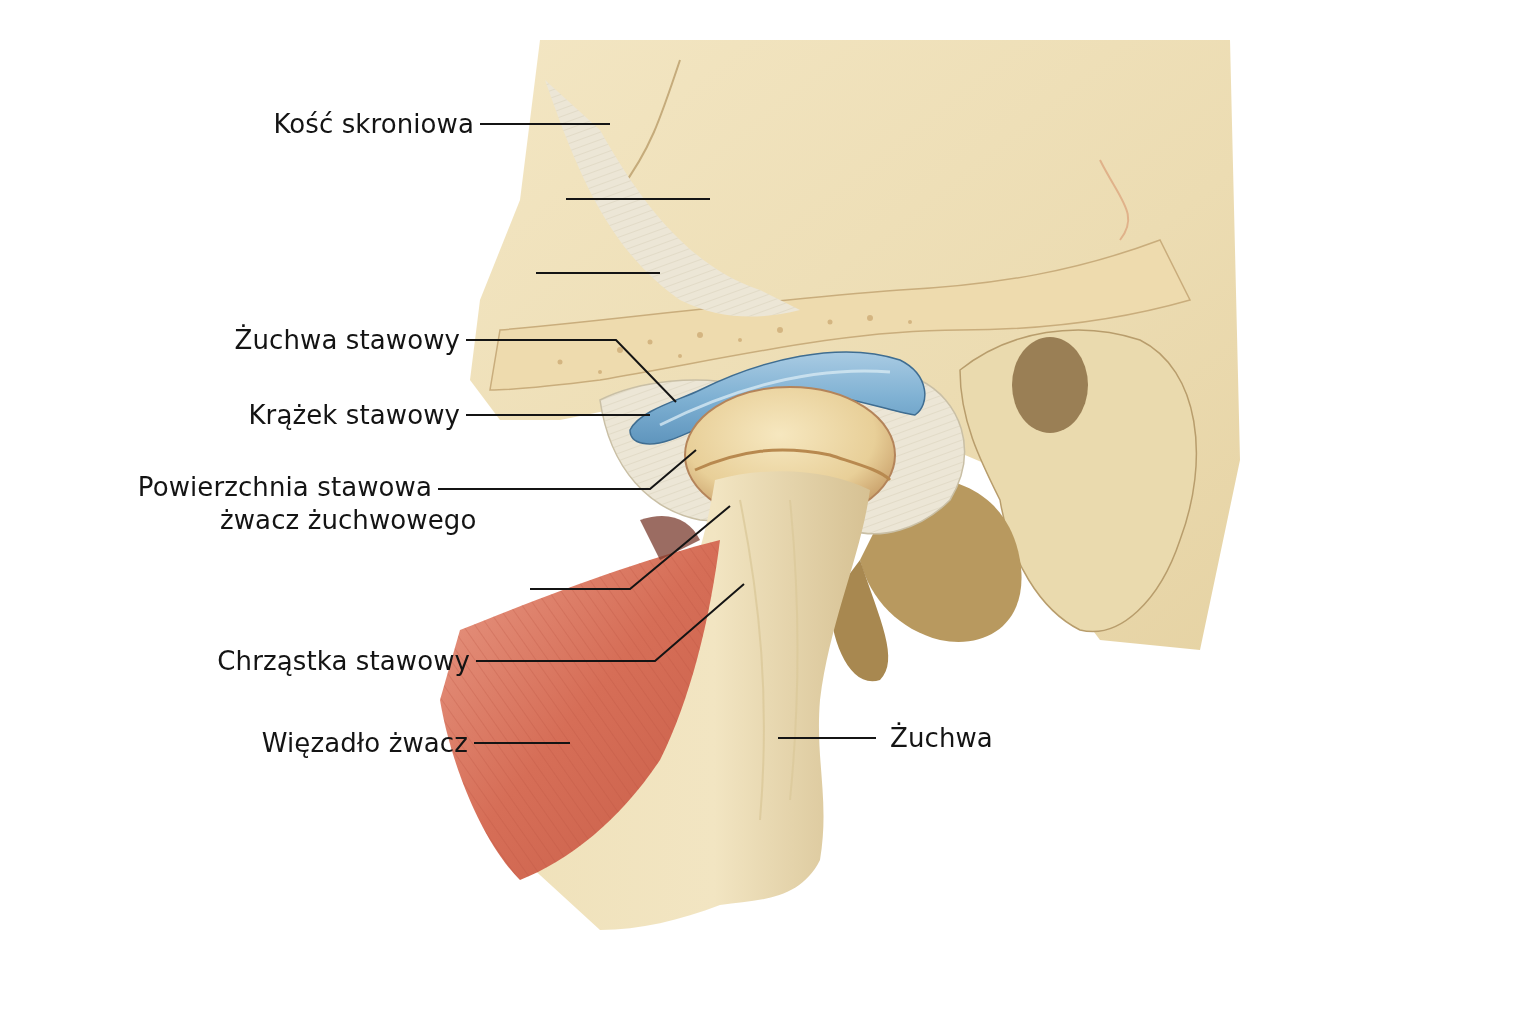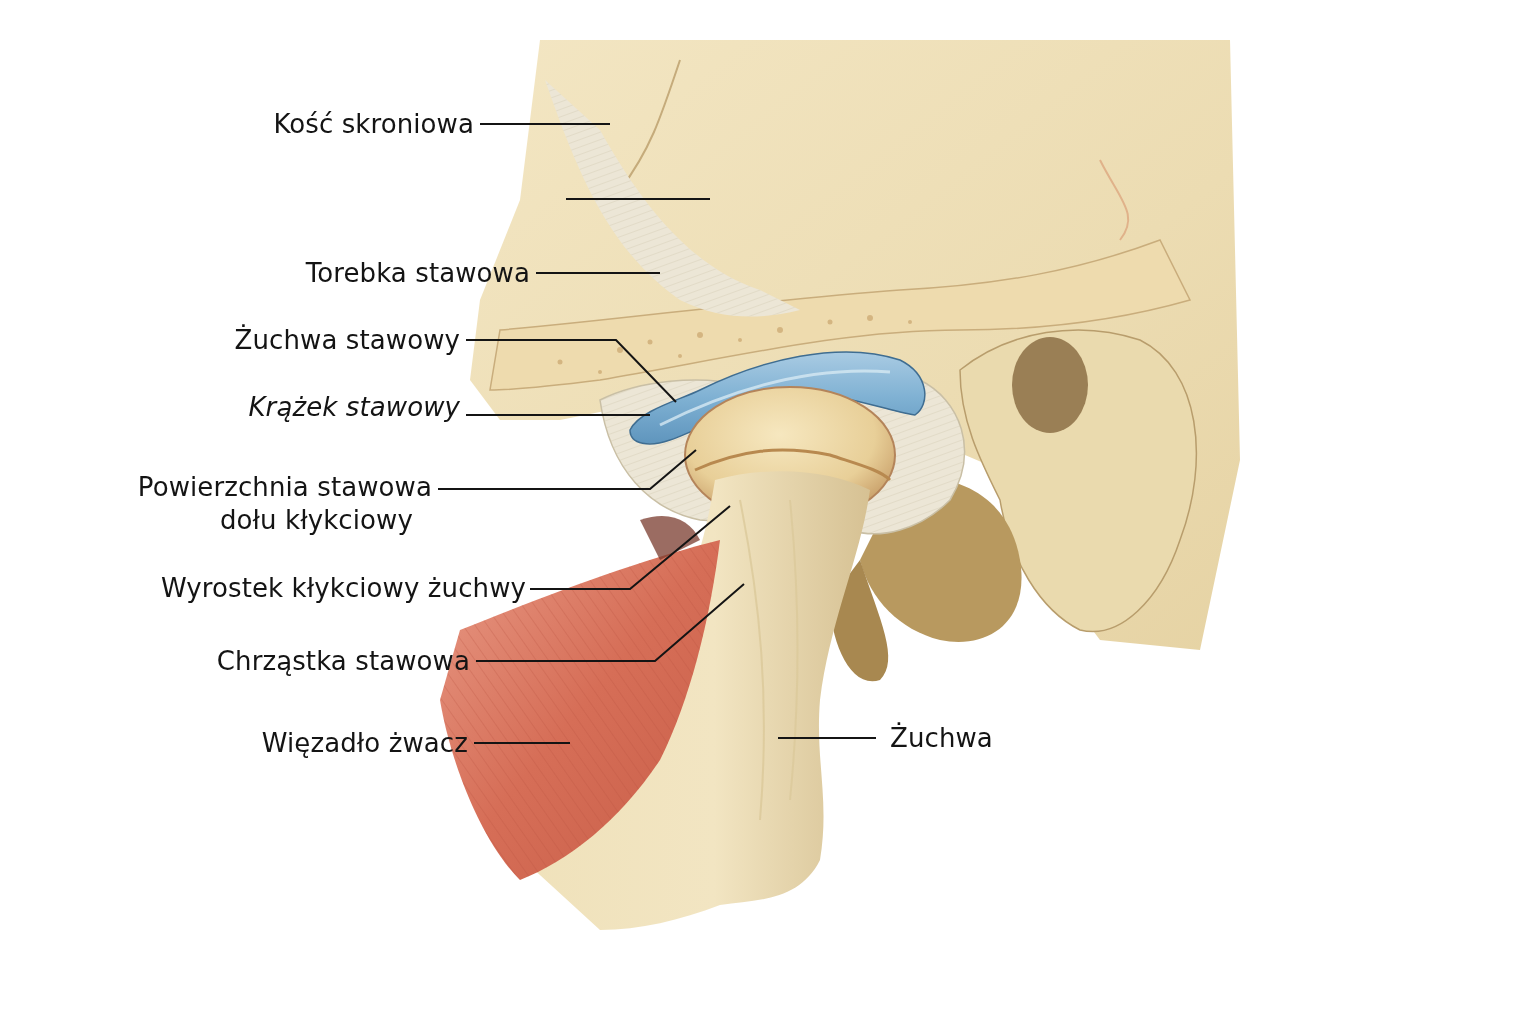--- a/index.html
+++ b/index.html
@@ -113,24 +113,22 @@
       <line x1="466" y1="415" x2="650" y2="415"></line>
       <polyline points="438,489 650,489 696,450"></polyline>
       <polyline points="530,589 630,589 730,506"></polyline>
       <polyline points="476,661 655,661 744,584"></polyline>
       <line x1="474" y1="743" x2="570" y2="743"></line>
       <line x1="778" y1="738" x2="876" y2="738"></line>
     </g>
   </svg>
 
   <div class="label right" style="right:1062px; top:109px;">Kość skroniowa</div>
-  <div class="label right" style="right:1006px; top:258px;">Torebka stawowa</div>
   <div class="label right" style="right:1076px; top:325px;">Żuchwa stawowy</div>
-  <div class="label right" style="right:1076px; top:392px;font-style:italic;">Krążek stawowy</div>
+  <div class="label right" style="right:1076px; top:400px;">Krążek stawowy</div>
   <div class="label two" style="right:1104px; top:470px;">
     <div>Powierzchnia stawowa</div>
   </div>
-  <div class="label" style="left:220px; top:505px;">dołu kłykciowy</div>
-  <div class="label right" style="right:1010px; top:573px;">Wyrostek kłykciowy żuchwy</div>
-  <div class="label right" style="right:1066px; top:646px;">Chrząstka stawowa</div>
+  <div class="label" style="left:220px; top:505px;">żwacz żuchwowego</div>
+  <div class="label right" style="right:1066px; top:646px;">Chrząstka stawowy</div>
   <div class="label right" style="right:1068px; top:728px;">Więzadło żwacz</div>
   <div class="label" style="left:890px; top:723px;">Żuchwa</div>
 </div>
 
 </body></html>

